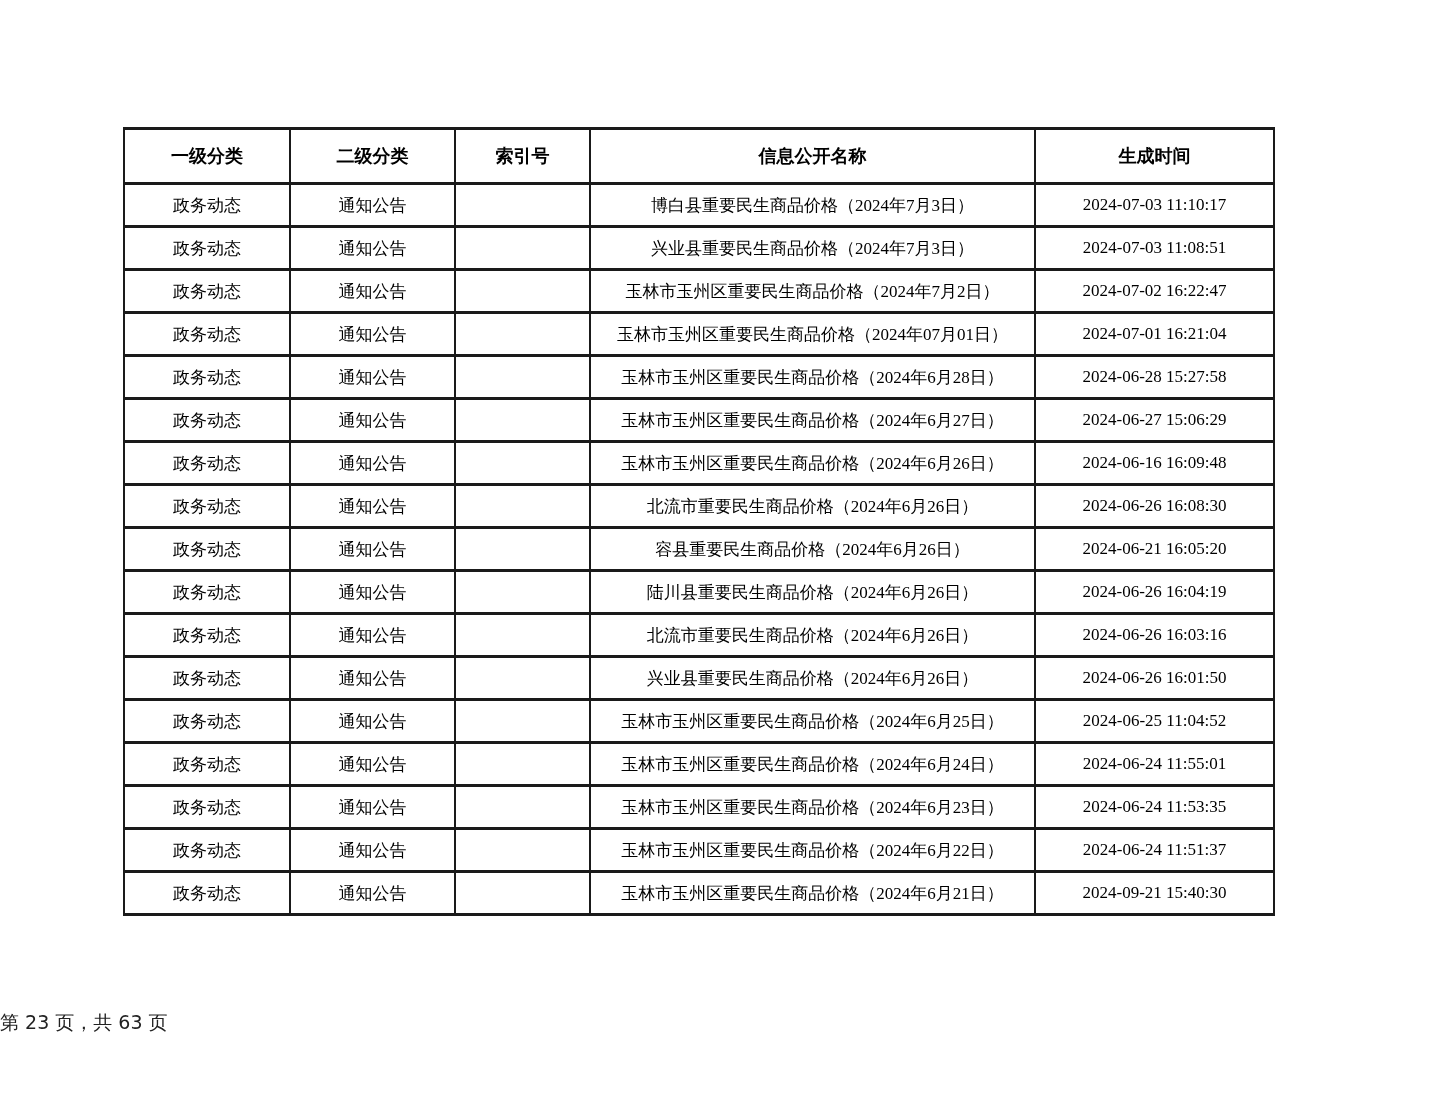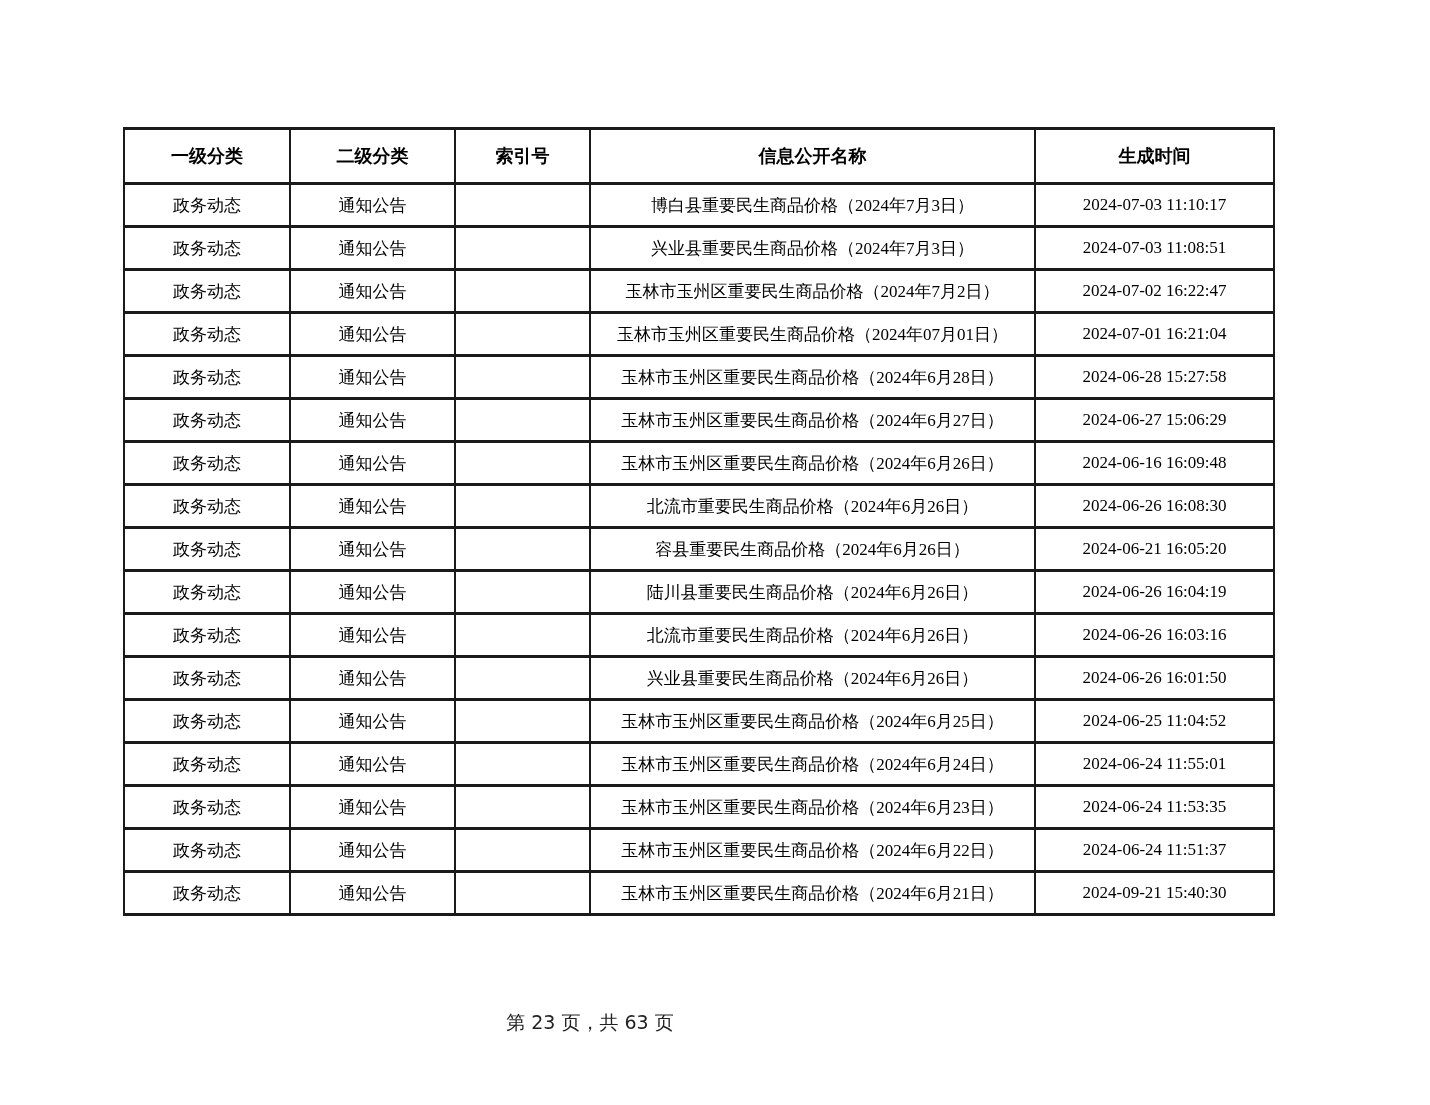--- a/index.html
+++ b/index.html
@@ -49,21 +49,21 @@
   table.info-table tbody td {
     height: 40px;
     font-size: 17px;
     font-weight: normal;
   }
   .page-footer {
     position: absolute;
     left: 0;
     top: 1010px;
     width: 1180px;
-    text-align: center;
+    text-align: left;
     font-family: "DejaVu Sans", "Liberation Sans", sans-serif;
     font-size: 19px;
     color: #222222;
   }
 </style>
 </head>
 <body>
 
 <div class="page">
 

